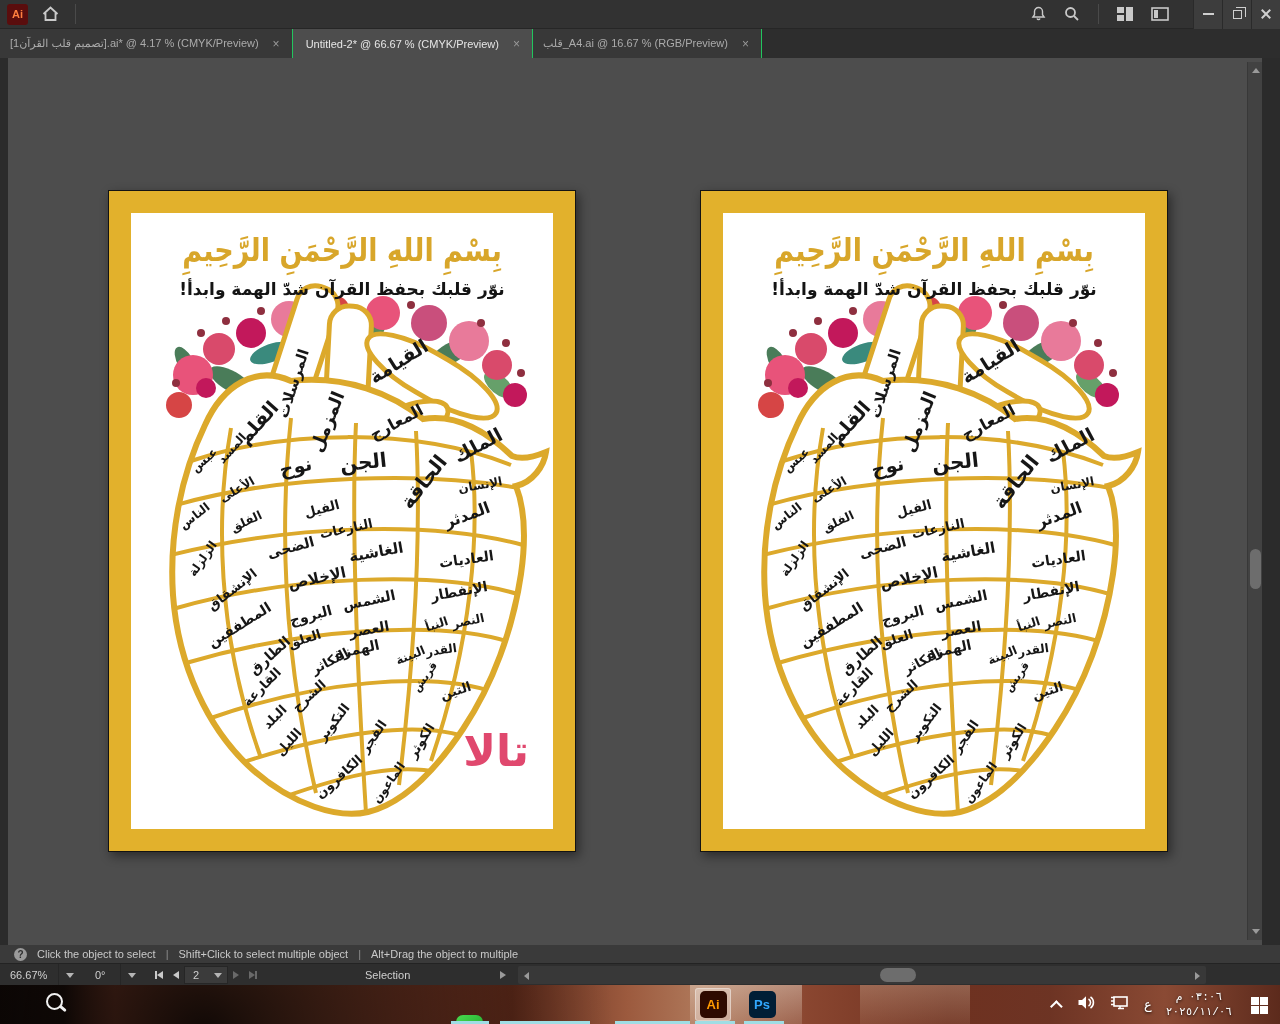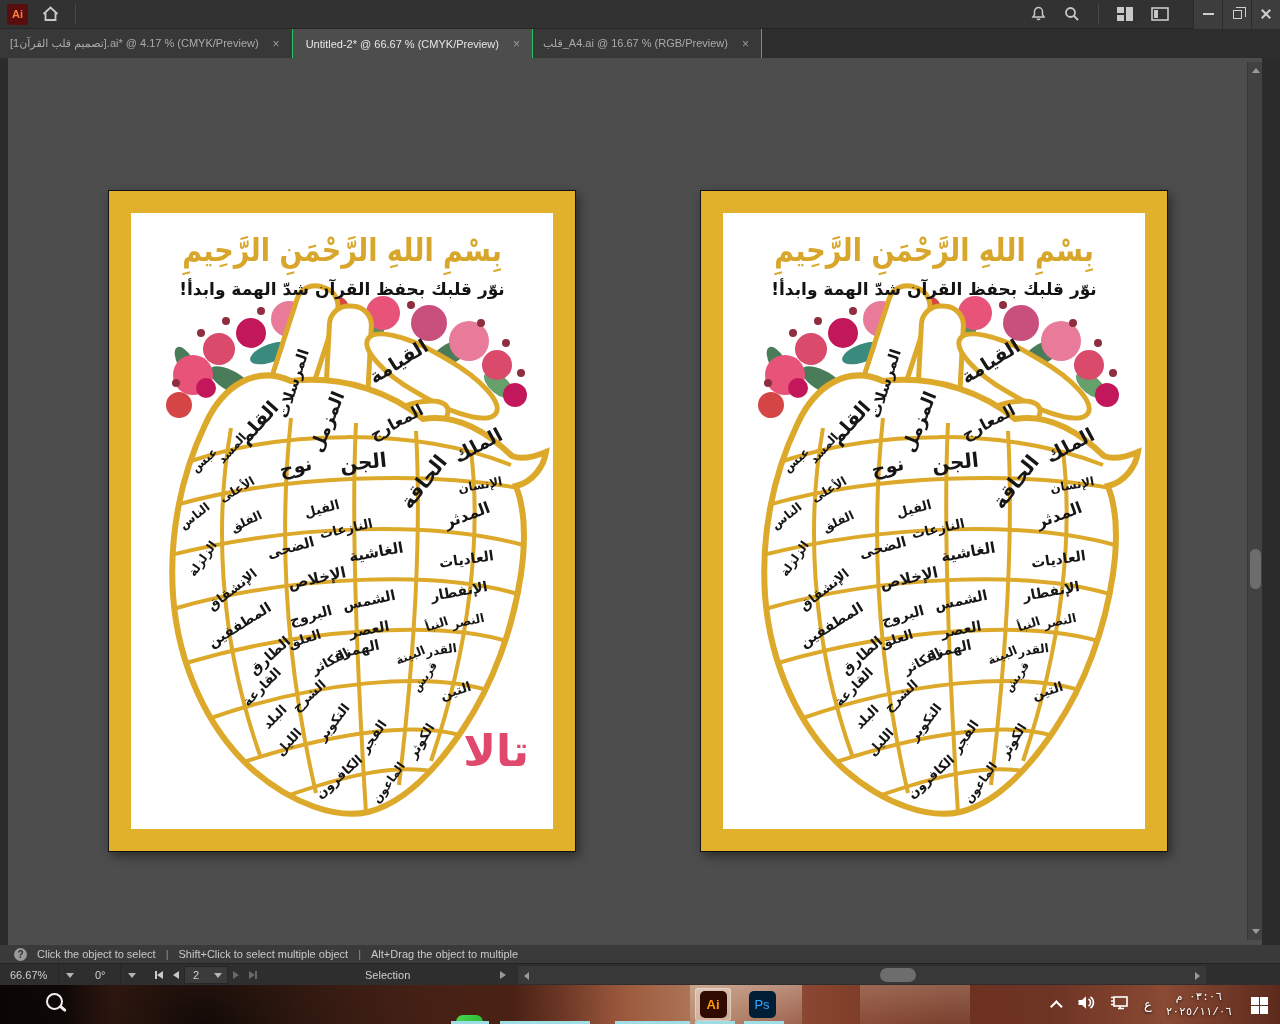--- a/index.html
+++ b/index.html
@@ -101,21 +101,21 @@
   .tk-ico { position:absolute; top:6px;}
   .underline { position:absolute; bottom:0; height:3px; background:#9fdde4;}
   .icon-notes { width:27px; height:27px; border-radius:7px; background:linear-gradient(135deg,#49d94f,#18a327); position:relative;}
   .icon-notes:before { content:""; position:absolute; left:6px; top:6px; width:4px; height:17px;
     background:#fff; border-radius:2px; transform:rotate(40deg);}
   .app-tile { width:36px; height:33px; border-radius:3px; display:flex; align-items:center; justify-content:center;}
   .app-tile.active { background:rgba(255,255,255,.32); box-shadow:inset 0 0 0 1px rgba(255,255,255,.35);}
   .icon-ai { width:27px; height:27px; border-radius:5px; background:#2e0a00; color:#ff9a00;
     font-size:13px; font-weight:bold; display:flex; align-items:center; justify-content:center;}
   .icon-ps { width:27px; height:27px; border-radius:5px; background:#001e36; color:#31a8ff;
-    font-size:13px; font-weight:normal; display:flex; align-items:center; justify-content:center;}
+    font-size:13px; font-weight:bold; display:flex; align-items:center; justify-content:center;}
   .icon-searchtb { width:24px; height:24px; position:relative;}
   .icon-searchtb:before { content:""; position:absolute; left:2px; top:2px; width:13px; height:13px;
     border:2.5px solid #f1f1f1; border-radius:50%;}
   .icon-searchtb:after { content:""; position:absolute; left:15px; top:16px; width:8px; height:2.5px;
     background:#f1f1f1; transform:rotate(40deg); border-radius:2px;}
   .tray { position:absolute; right:48px; top:0; height:39px; display:flex; align-items:center; gap:14px;
     color:#fff; text-shadow:0 1px 3px rgba(0,0,0,.9);}
   .tray-chev { width:9px; height:9px; border-left:2px solid #fff; border-top:2px solid #fff;
     transform:rotate(45deg) translateY(3px);}
   .lang { font-family:"DejaVu Sans", sans-serif; font-size:13px;}

